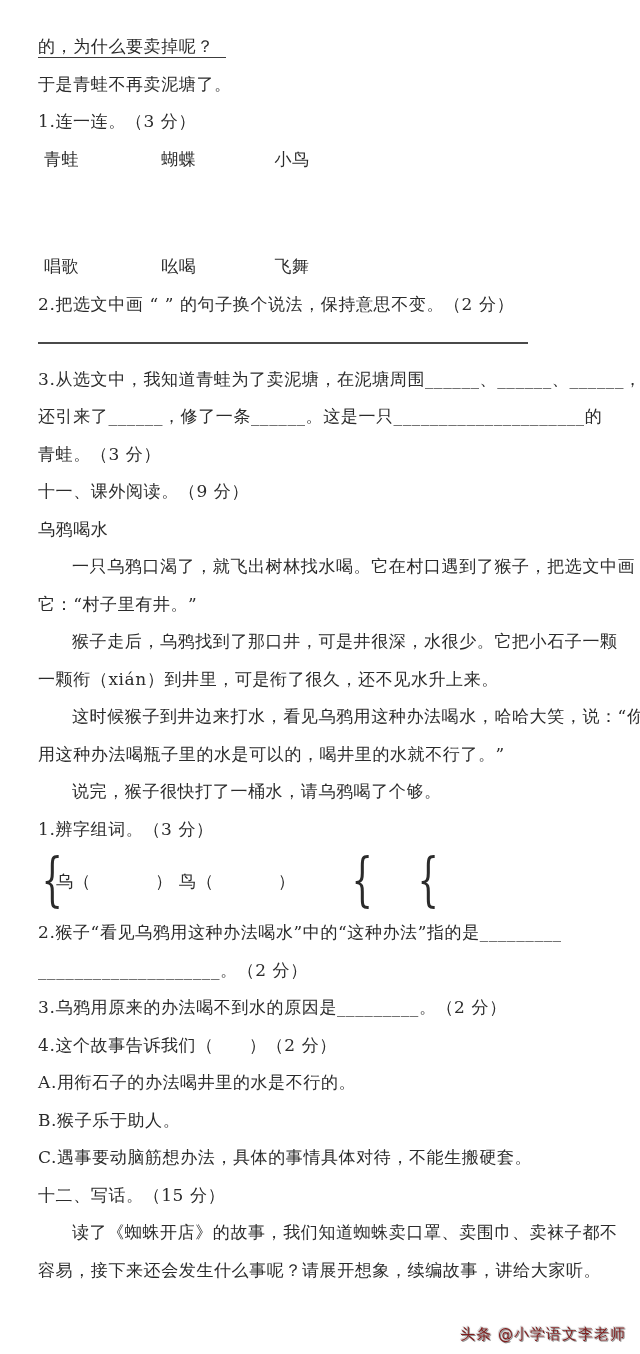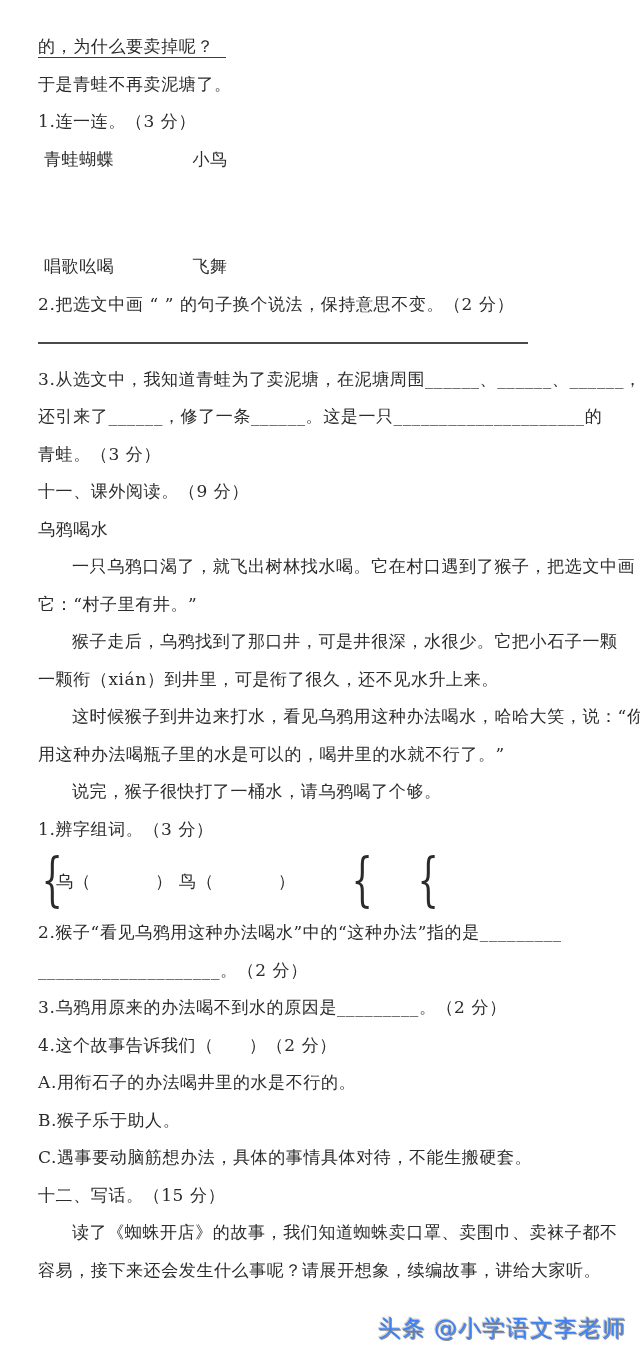--- a/index.html
+++ b/index.html
@@ -15,21 +15,21 @@
     overflow:hidden;
   }
   .ln { line-height:37.5px; white-space:nowrap; }
   .indent { padding-left:34px; }
   .u-underline {
     border-bottom:1.5px solid #3c3c3c;
     padding-right:12px; padding-bottom:1px;margin-top:48px;
   }
   .connect-row { display:flex; line-height:37.5px; }
   .connect-row .w1 { margin-left:6px; }
-  .connect-row .w2 { }
+  .connect-row .w2 { margin-left:82px; }
   .connect-row .w3 { margin-left:78px;font-family:Liberation Serif, serif; }
   .connect-gap { height:70px; }
   .blank-line { height:37.5px; position:relative; }
   .blank-line .rule {
     position:absolute; left:0; top:19px;
     width:490px; border-top:2px solid #4a4a4a;
   }
   .center-title { text-align:left; padding-right:105px; line-height:37.5px; white-space:nowrap; }
   .pair-block { display:flex; height:66px; align-items:center; }
   .pair-group { display:flex; align-items:center; }
@@ -39,22 +39,22 @@
     display:inline-block; width:18px;
     font-size:56px; font-weight:300; line-height:60px;
     transform:scale(0.6,1.02); transform-origin:center center;
     color:#2b2b2b;
   }
   .pair-col .prow { line-height:31px; white-space:nowrap; }
   .pgap { display:inline-block; width:64px; }
   .wm {
     position:absolute; right:14px; bottom:10px;
     font-family:"DejaVu Sans","Liberation Sans",sans-serif;
-    font-size:23px; letter-spacing:1px;
-    color:#3b82f6;
+    font-size:15px; letter-spacing:1px;
+    color:#7f1d1d;
     text-shadow:1px 1px 0 #8f8f8f, -1px -1px 0 #cfcfcf, 0 0 2px #a8a8a8;
   }
 </style>
 </head>
 <body>
 
 <div class="ln">
   <span class="u-underline">的，为什么要卖掉呢？</span>
 </div>
 <div class="ln">于是青蛙不再卖泥塘了。</div>

